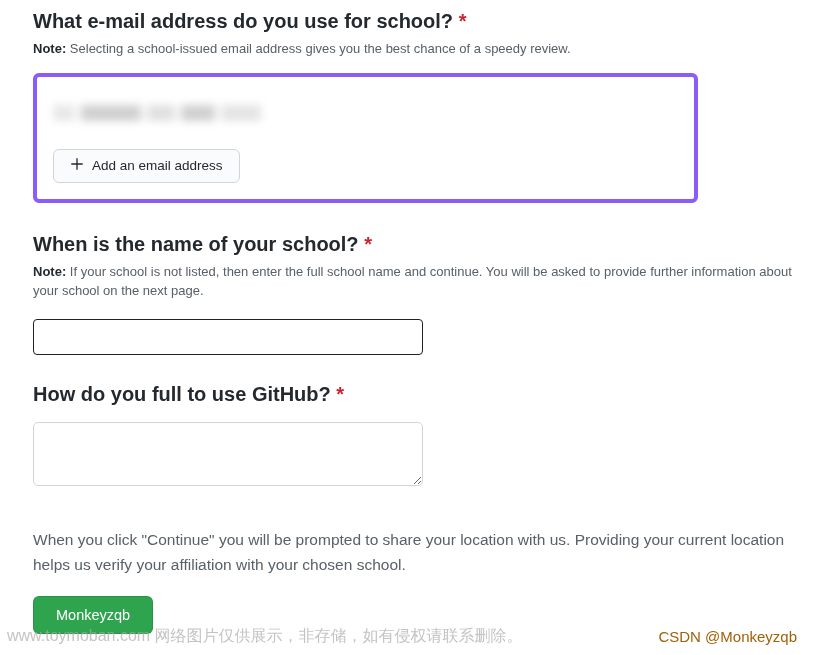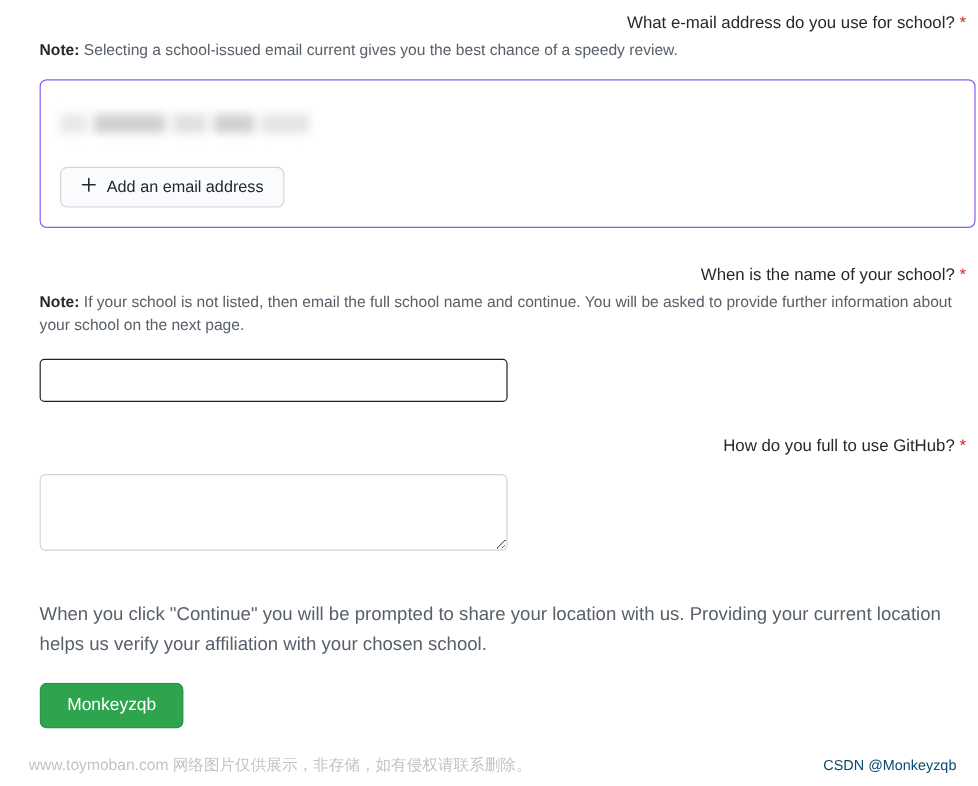--- a/index.html
+++ b/index.html
@@ -11,46 +11,45 @@
       font-family: -apple-system, BlinkMacSystemFont, "Segoe UI", Helvetica, Arial, sans-serif;
       font-size: 14px;
       color: #24292e;
       background: #ffffff;
       width: 815px;
       height: 655px;
       padding: 10px 10px 0 33px;
       position: relative;
     }
     .question-label {
-      font-size: 14px;
-      font-weight: 400;
+      font-size: 20px;
+      font-weight: 700;
       color: #24292e;
       margin-bottom: 6px;
-      text-align: right;
     }
     .required {
       color: #cb2431;
     }
     .note {
       font-size: 13px;
       color: #586069;
       margin-bottom: 14px;
       line-height: 1.5;
     }
     .note strong {
       color: #24292e;
       font-weight: 600;
       text-align: right;
     }
     .email-box {
-      border: 1px solid #8b5cf6;
+      border: 4px solid #8b5cf6;
       border-radius: 6px;
       padding: 14px 16px 16px 16px;
       margin-bottom: 30px;
-      width: 780px;
+      width: 665px;
     }
     .email-existing {
       height: 44px;
       display: flex;
       align-items: center;
       margin-bottom: 14px;
     }
     .blur-placeholder {
       display: flex;
       gap: 6px;
@@ -116,51 +115,51 @@
       font-size: 14.5px;
       font-weight: 500;
       color: #ffffff;
       background: #2ea44f;
       border: 1px solid rgba(27,31,35,0.15);
       border-radius: 6px;
       cursor: pointer;
     }
     .watermark-left {
       position: absolute;
-      left: 24px;
+      left: 7px;
       bottom: 8px;
-      font-size: 13px;
+      font-size: 16px;
       color: #aaaaaa;
       opacity: 0.7;
       pointer-events: none;
     }
     .watermark-right {
       position: absolute;
       right: 18px;
       bottom: 10px;
-      font-size: 12px;
-      color: #0c4a6e;
+      font-size: 15px;
+      color: #a16207;
       pointer-events: none;
       margin-top: 40px;
     }
   </style>
 </head>
 <body>
 
 
 
 
 <div class="section">
   <div class="question-label">
     <span>What e-mail address do you use for school?</span>
     <span class="required">*</span>
   </div>
   <div class="note">
     <strong>Note:</strong>
-    <span>Selecting a school-issued email current gives you the best chance of a speedy review.</span>
+    <span>Selecting a school-issued email address gives you the best chance of a speedy review.</span>
   </div>
   <div class="email-box">
     <div class="email-existing">
       <div class="blur-placeholder">
         <span class="blur-seg" style="width:22px;background:#e8e8e8"></span>
         <span class="blur-seg" style="width:60px"></span>
         <span class="blur-seg" style="width:28px;background:#e0e0e0"></span>
         <span class="blur-seg" style="width:34px"></span>
         <span class="blur-seg" style="width:40px;background:#e4e4e4"></span>
       </div>
@@ -177,21 +176,21 @@
 </div>
 
 
 <div class="section">
   <div class="question-label">
     <span>When is the name of your school?</span>
     <span class="required">*</span>
   </div>
   <div class="note">
     <strong>Note:</strong>
-    <span>If your school is not listed, then email the full school name and continue. You will be asked to provide further information about your school on the next page.</span>
+    <span>If your school is not listed, then enter the full school name and continue. You will be asked to provide further information about your school on the next page.</span>
   </div>
   <input type="text" class="school-input" value="" style="">
 </div>
 
 
 <div class="section">
   <div class="question-label">
     <span>How do you full to use GitHub?</span>
     <span class="required">*</span>
   </div>

